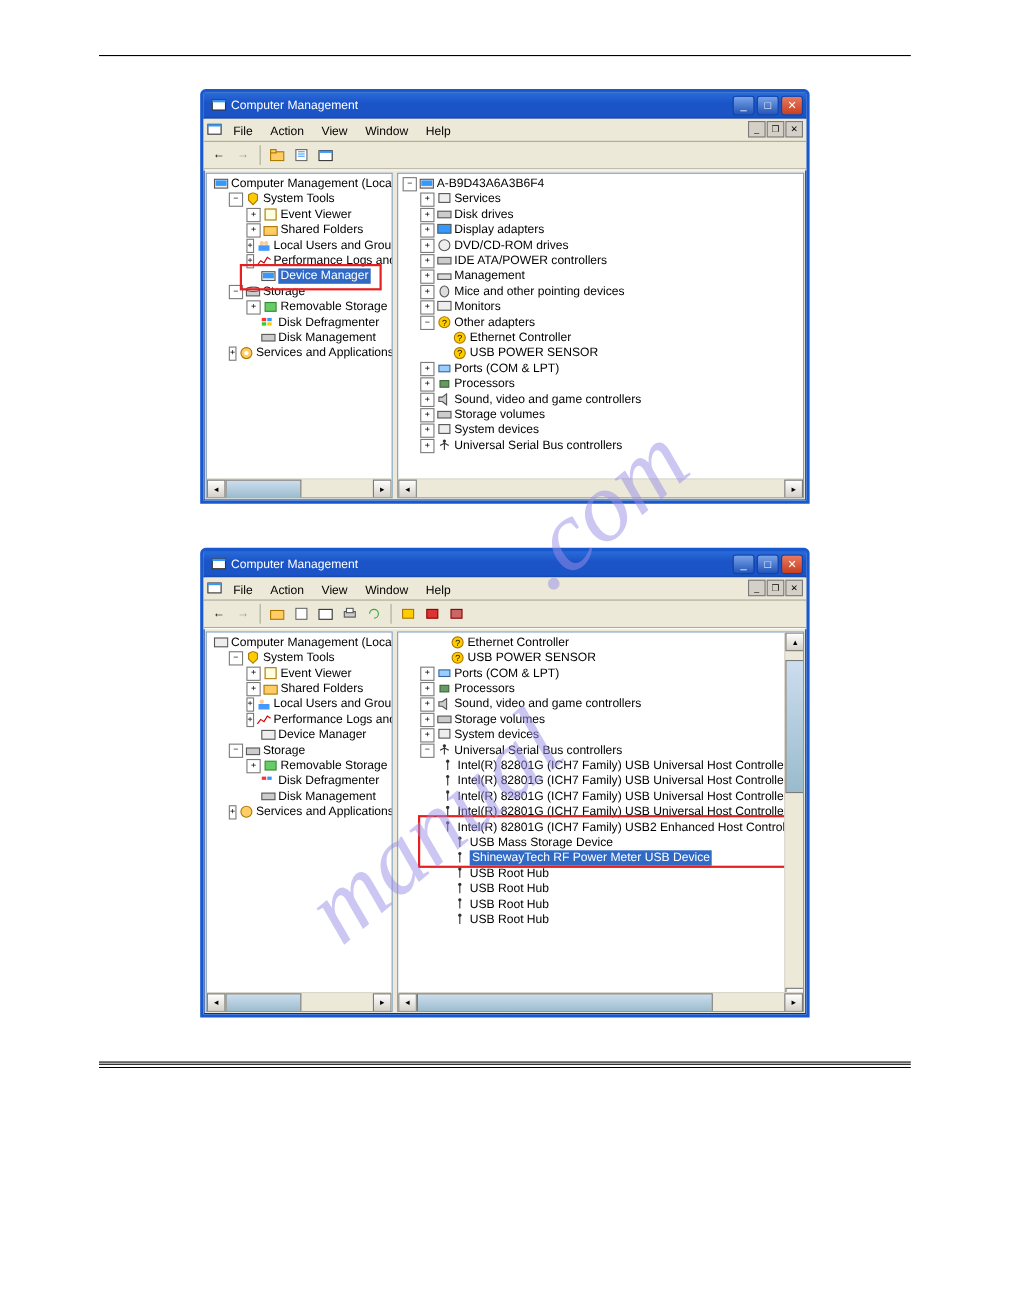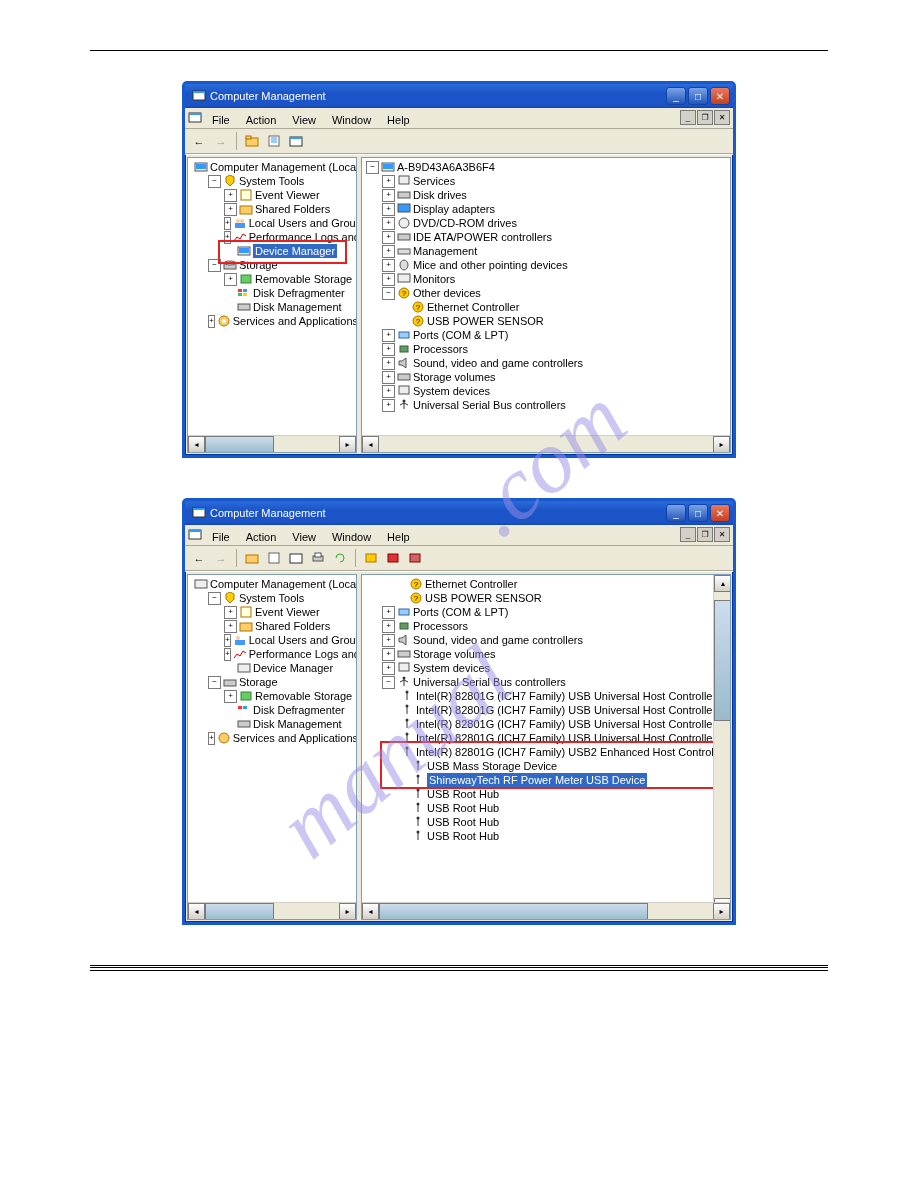--- a/index.html
+++ b/index.html
@@ -283,21 +283,21 @@
                     <rect x="1" y="1" width="12" height="8" fill="#eee" stroke="#555"></rect>
                   </svg></span>
                 <span>Monitors</span>
               </div>
             <div class="node">
                 <span class="exp">−</span>
                 <span class="nico"><svg class="icon" viewBox="0 0 14 12">
                     <circle cx="7" cy="6" r="5" fill="#fc0" stroke="#a70"></circle>
                     <text x="7" y="9" font-size="8" text-anchor="middle" fill="#000">?</text>
                   </svg></span>
-                <span>Other devices</span>
+                <span>Other adapters</span>
               </div>
             <div class="children">
               <div class="node">
                   <span class="exp blank"></span>
                   <span class="nico"><svg class="icon" viewBox="0 0 14 12">
                       <circle cx="7" cy="6" r="5" fill="#fc0" stroke="#a70"></circle>
                       <text x="7" y="9" font-size="8" text-anchor="middle">?</text>
                     </svg></span>
                   <span>Ethernet Controller</span>
                 </div>

